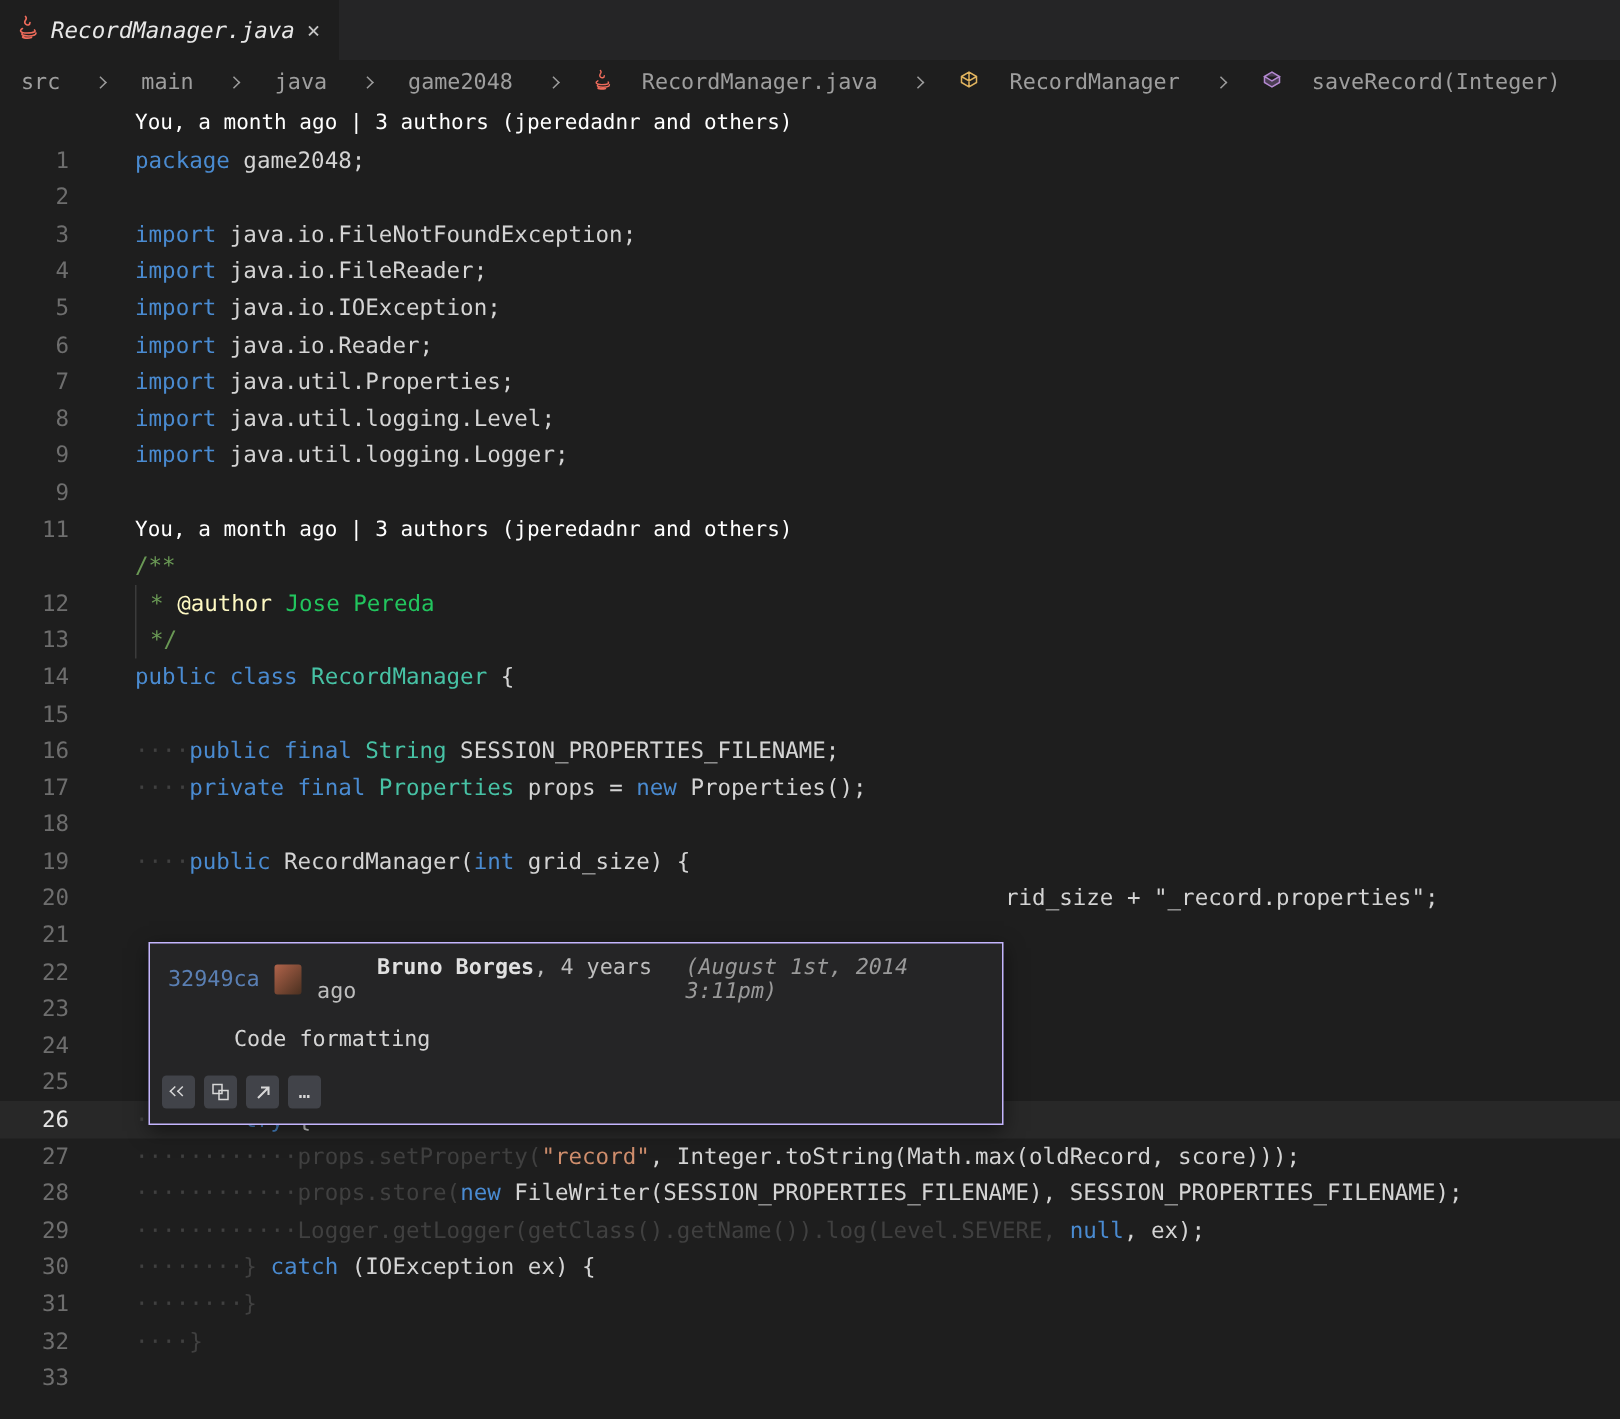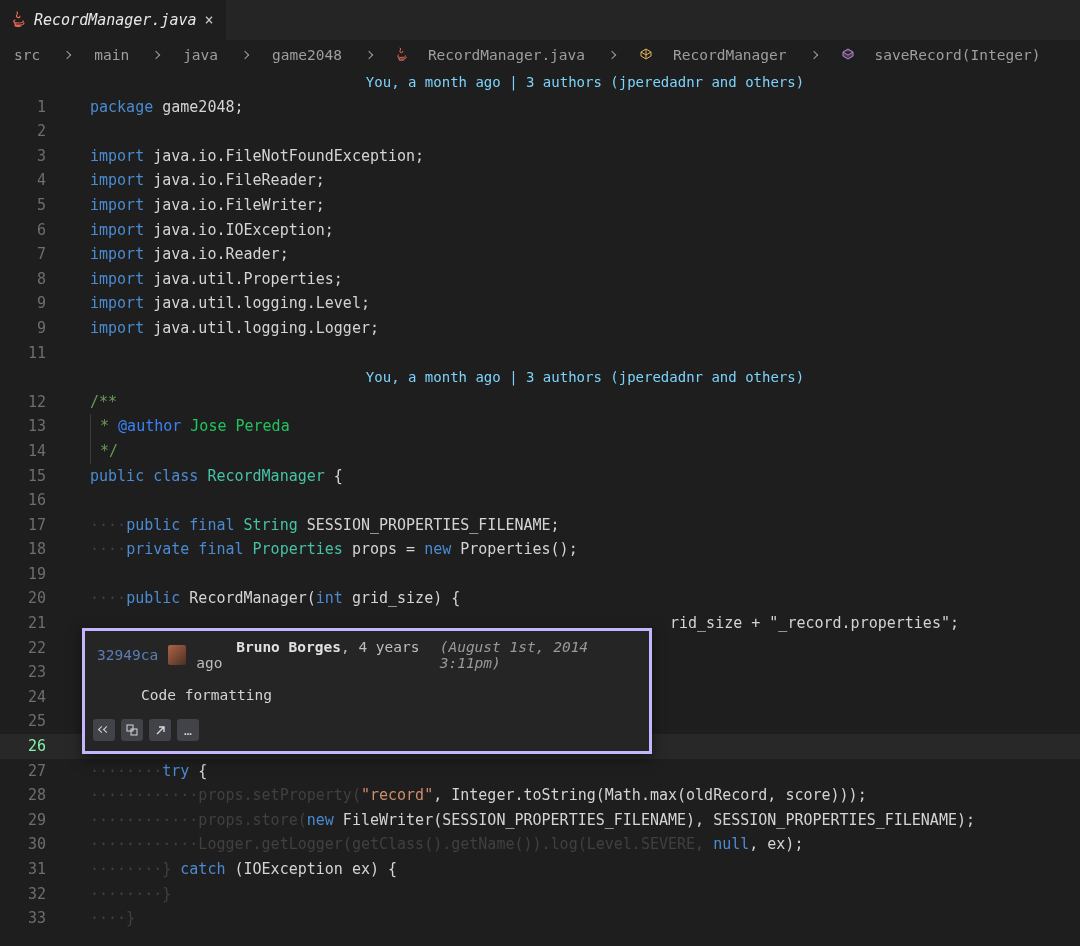--- a/index.html
+++ b/index.html
@@ -61,38 +61,37 @@
   position: absolute;
   left: 0;
   top: 0;
   width: 68px;
   text-align: right;
   color: #6e6e6e;
   font-size: 15px;
   user-select: none;
 }
 .gutter .ln { height: 24.6px; line-height: 24.6px; padding-right: 22px; }
-.gutter .ln.current { color: #86efac; }
+.gutter .ln.current { color: #e5e5e5; }
 .codearea {
   margin-left: 90px;
   padding-top: 0;
 }
 .line { height: 24.6px; line-height: 24.6px; white-space: pre; }
 .blame-annotation {
-  color: #7dd3fc;
+  color: #ffffff;
   font-size: 14px;
   height: 24.6px;
   line-height: 24.6px;
-  text-align: center;
 }
 .kw { color: #4a8bd1; margin-top: 22px; }
 .ty { color: #47c2a5; }
 .st { color: #cf8e6d; }
 .cmt { color: #6a9955; }
-.atr { color: #3b82f6; }
+.atr { color: #fef9c3; }
 .auth { color: #22c55e; }
 .wsdot { color: #404040; }
 
 .line-highlight {
   position: absolute;
   left: 0; right: 0;
   height: 24.6px;
   background: #282828;
   z-index: 0;
 }
@@ -102,25 +101,25 @@
   border-left: 1px solid #3b3b3b;
   display: inline-block;
   height: 24.6px;
   vertical-align: top;
 }
 
 .blame-inline { color: #5f5f5f; }
 
 .hover-card {
   position: absolute;
-  left: 82px;
+  left: 99px;
   top: 628px;
   width: 570px;
   background: #252526;
-  border: 3px solid #c4b5fd;
+  border: 1px solid #c4b5fd;
   box-shadow: 0 4px 12px rgba(0,0,0,0.5);
   z-index: 10;
   font-size: 14.5px;
 }
 .hover-head {
   display: flex;
   align-items: center;
   gap: 10px;
   padding: 8px 12px;
 }
@@ -240,21 +239,20 @@
     <div class="ln">32</div>
     <div class="ln">33</div>
   </div>
 
   <div class="codearea code-rel">
     <div class="blame-annotation">You, a month ago | 3 authors (jperedadnr and others)</div>
     <div class="line"><span class="kw">package</span><span> game2048;</span></div>
     <div class="line"></div>
     <div class="line"><span class="kw">import</span><span> java.io.FileNotFoundException;</span></div>
     <div class="line"><span class="kw">import</span><span> java.io.FileReader;</span></div>
-    <div class="line"><span class="kw">import</span><span> java.io.FileWriter;</span></div>
     <div class="line"><span class="kw">import</span><span> java.io.IOException;</span></div>
     <div class="line"><span class="kw">import</span><span> java.io.Reader;</span></div>
     <div class="line"><span class="kw">import</span><span> java.util.Properties;</span></div>
     <div class="line"><span class="kw">import</span><span> java.util.logging.Level;</span></div>
     <div class="line"><span class="kw">import</span><span> java.util.logging.Logger;</span></div>
     <div class="line"></div>
     <div class="blame-annotation">You, a month ago | 3 authors (jperedadnr and others)</div>
     <div class="line"><span class="cmt">/**</span></div>
     <div class="line"><span class="indent-guide"></span><span class="cmt"> * </span><span class="atr">@author</span><span class="auth"> Jose Pereda</span></div>
     <div class="line"><span class="indent-guide"></span><span class="cmt"> */</span></div>

